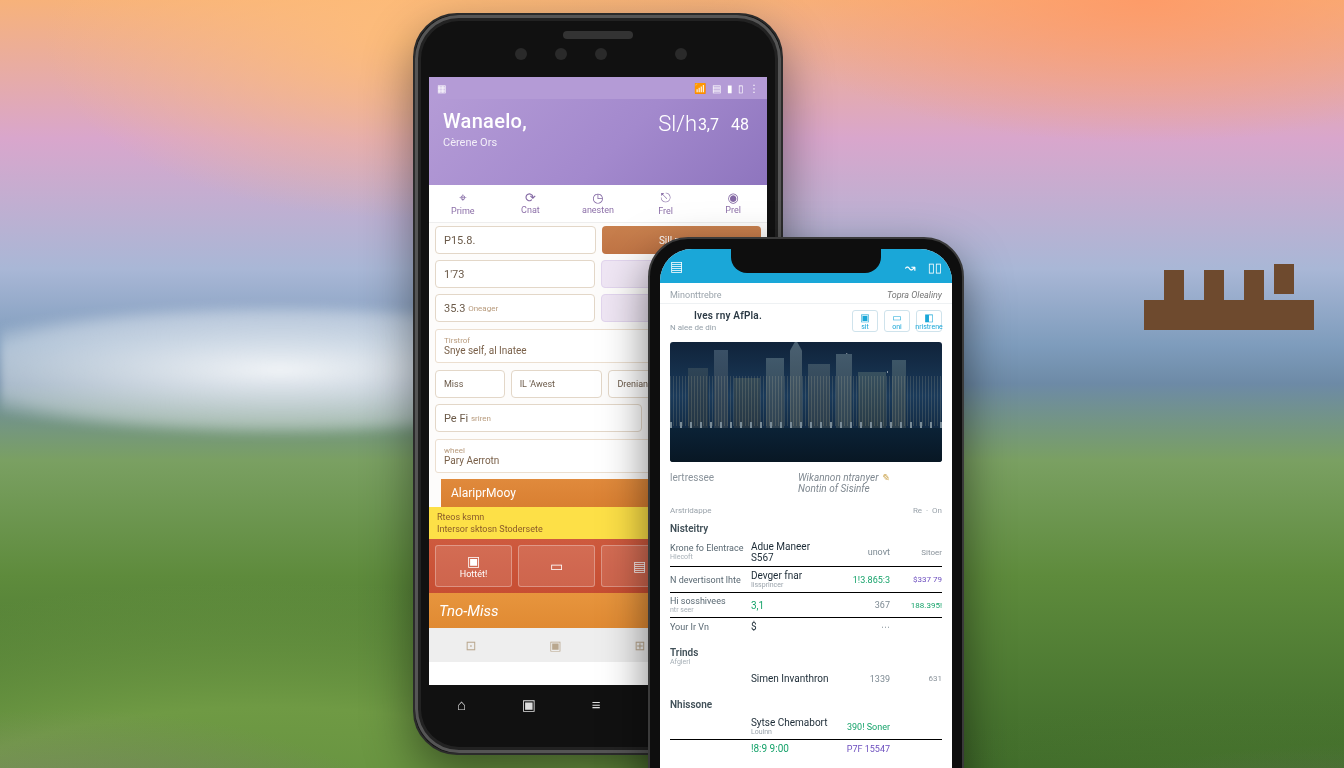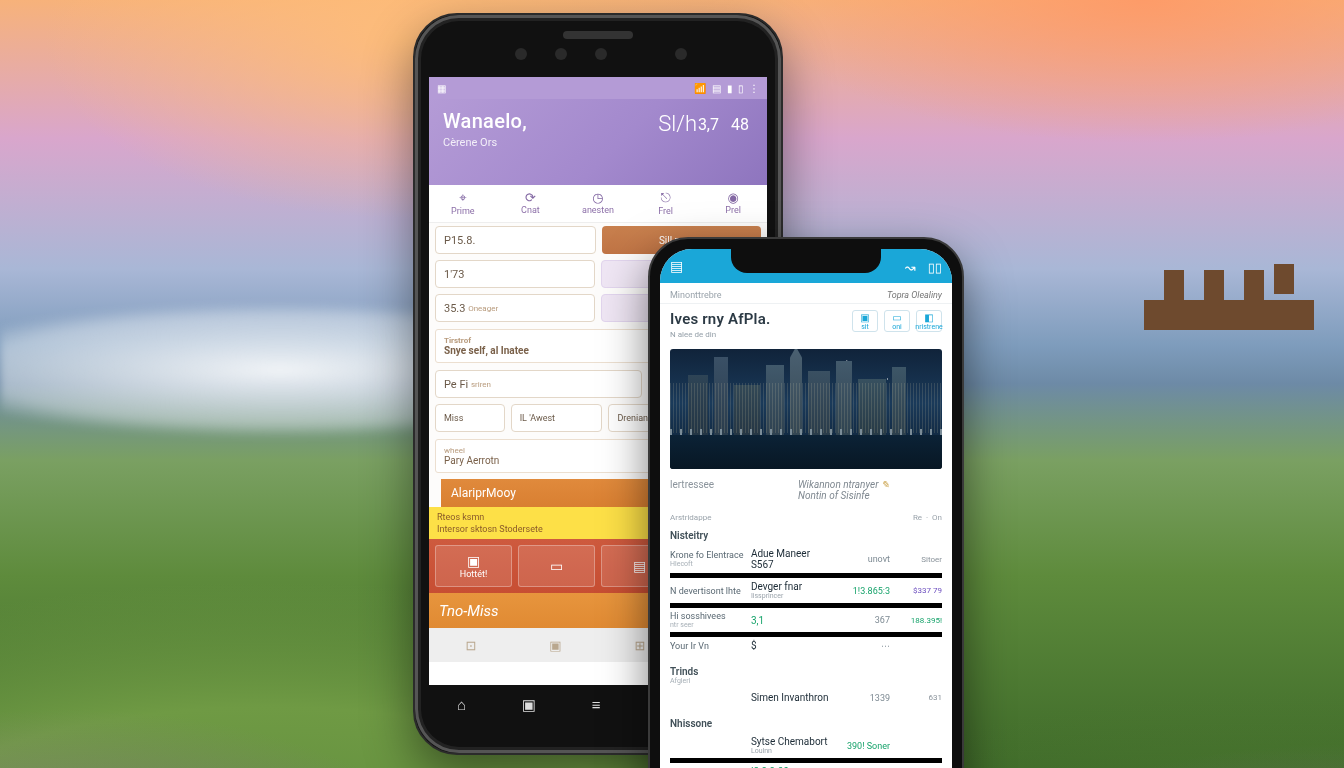--- a/index.html
+++ b/index.html
@@ -57,21 +57,21 @@
   .phoneA .tabs .tab .ico { font-size:13px; display:block; color:#8368a3;}
   .phoneA .body { background:#fdfcfb; }
   .rowPair { display:flex; gap:6px; padding:3px 6px;}
   .chip { flex:1; border:1px solid #e3d7c8; border-radius:4px; background:#fff; height:28px; display:flex; align-items:center; padding:0 8px; font-size:11px; color:#6b5a49;}
   .chip.or { background:linear-gradient(#c8804e,#c07445); color:#fff; border:none; justify-content:center; font-size:10px;}
   .chip.pv { background:#efe6f4; color:#7859a0; border-color:#e2d5ee; font-size:10px; justify-content:center;}
   .chip.gr { background:#e2ba84; color:#5b3a17; }
   .rowPair.tri .chip{ font-size:9px; }
   .card { margin:4px 6px; background:#fff; border:1px solid #ecdfd0; border-radius:3px; padding:6px 8px; font-size:10px; color:#7a614a;}
   .card .tiny{font-size:8px; color:#b89b7d; display:block;}
-  .card.dual{ display:flex; gap:6px;font-weight:bold;}
+  .card.dual{ display:flex; gap:6px;}
   .card.dual>div{flex:1;}
   .section-or { margin:6px 12px 0; background:linear-gradient(#e08a3c,#d97f31); color:#fff; padding:7px 10px; font-size:12px; display:flex; justify-content:space-between; align-items:center;}
   .darkrow { background:#fde047; padding:4px 8px; font-size:9px; color:#8a5a2a; line-height:1.35;}
   .tiles { display:flex; gap:6px; padding:6px; background:linear-gradient(#ce5a3e,#c74e33);}
   .tiles .t{ flex:1; height:42px; background:rgba(255,255,255,.12); border:1px solid rgba(255,255,255,.3); border-radius:3px; display:flex; flex-direction:column; align-items:center; justify-content:center; color:#fff; font-size:9px;}
   .tiles .t .ico{font-size:14px;}
   .footer-or { background:linear-gradient(#e7953d,#e08a33); padding:8px 10px; display:flex; justify-content:space-between; align-items:center; color:#fff;}
   .footer-or .lab{ font-size:15px; font-style:italic;}
   .footer-or .pill{ background:#fff; color:#c77021; font-size:10px; padding:4px 14px; border-radius:3px;}
   .tabbar { position:absolute; left:0; right:0; bottom:0; height:40px; background:#111; display:flex; align-items:center; justify-content:space-around; color:#ddd;}
@@ -85,21 +85,21 @@
   }
   .phoneB .screenB{ position:absolute; inset:10px; border-radius:32px; background:#fff; overflow:hidden;}
   .phoneB .notch{ position:absolute; left:50%; top:0; transform:translateX(-50%); width:150px; height:24px; background:#0e0e0e; border-radius:0 0 16px 16px;}
   .topbar { height:34px; background:#1aa7d8; display:flex; align-items:center; justify-content:space-between; padding:0 10px; color:#fff;}
   .topbar .ico{ font-size:14px; }
   .topbar .right span{ margin-left:8px; font-size:13px;}
   .crumb { padding:7px 10px 3px; font-size:9px; color:#9aa3ab; border-bottom:1px solid #eef1f3; display:flex; justify-content:space-between;}
   .crumb .r{ color:#777; font-style:italic;}
   .meta { padding:6px 10px; display:flex; gap:8px; align-items:flex-start;}
   .meta .l{ flex:1; }
-  .meta .t1{ font-size:15px; font-weight:600; color:#2c3a45; letter-spacing:.2px;}
+  .meta .t1{ font-size:10px; font-weight:600; color:#2c3a45; letter-spacing:.2px;margin-left:24px;}
   .meta .t2{ font-size:8px; color:#95a0a9; margin-top:2px;}
   .meta .pills{ display:flex; gap:6px;}
   .meta .p{ width:26px; height:22px; border:1px solid #cfe3ec; border-radius:3px; display:flex; flex-direction:column; align-items:center; justify-content:center; font-size:7px; color:#1aa7d8;}
   .meta .p .ic{font-size:10px;}
   .hero { margin:4px 10px 6px; height:120px; border-radius:3px; position:relative; overflow:hidden;
     background: linear-gradient(to bottom,#10233a 0%, #1a3a5a 45%, #0a1b2e 100%);}
   .hero .sky{ position:absolute; inset:0; background:
      radial-gradient(2px 2px at 20% 20%, #fff, transparent),
      radial-gradient(1px 1px at 65% 10%, #fff, transparent),
      radial-gradient(1px 1px at 80% 25%, #fff, transparent);}
@@ -116,21 +116,21 @@
   .b7{left:166px;width:16px;height:74px;background:linear-gradient(#435a6c,#2f4350);}
   .b8{left:188px;width:28px;height:56px;background:linear-gradient(#37505f,#273a46);}
   .b9{left:222px;width:14px;height:68px;background:linear-gradient(#3d5667,#2c3f4c);}
   .hero .lights{position:absolute;left:0;right:0;bottom:36px;height:50px;background:repeating-linear-gradient(90deg, rgba(255,230,150,.22) 0 1px, transparent 1px 3px);mix-blend-mode:screen;opacity:.6;}
   .caprow{ display:flex; gap:8px; padding:4px 10px 6px; font-size:10px; color:#8b949c;}
   .caprow .a{flex:1;}
   .caprow .b{flex:1.2; font-style:italic; color:#7f8890;}
   .caprow .pen{color:#caa24a;}
   .hdrrow{ padding:6px 10px 2px; font-size:8px; color:#9aa3ab; display:flex; justify-content:space-between;}
   .listB{ padding:2px 10px 6px;}
-  .rowB{ display:flex; align-items:center; gap:6px; padding:3px 0; border-top:5px solid #000000;}
+  .rowB{ display:flex; align-items:center; gap:6px; padding:3px 0; border-top:1px solid #000000;}
   .rowB:first-child{border-top:none;}
   .rowB .lab{ flex:1.2; font-size:9px; color:#596872;}
   .rowB .lab .s{display:block;font-size:7px;color:#a6afb6;}
   .rowB .mid{ flex:1.3; font-size:10px; color:#1c2b36;}
   .rowB .mid.green{color:#17a36b;}
   .rowB .mid .s{display:block;font-size:7px;color:#9aa3ab;}
   .rowB .r1{ width:52px; font-size:9px; color:#17a36b; text-align:right;}
   .rowB .r1.pu{color:#6d4fbf;}
   .rowB .r1.gr{color:#7d8a93;}
   .rowB .r2{ width:46px; font-size:8px; color:#8a939b; text-align:right;}
@@ -208,38 +208,38 @@
         <div class="card dual">
           <div>
             <span class="tiny">Tirstrof</span>
             <span>Snye self, al Inatee</span>
           </div>
           <div style="flex:0 0 50px; text-align:right;">
             <span class="chip gr" style="height:20px;font-size:9px;padding:0 6px;">Alton</span>
           </div>
         </div>
 
+        <div class="rowPair tri">
+          <div class="chip" style="flex:.7">
+              <span>Miss</span>
+            </div>
+          <div class="chip">
+              <span>IL 'Awest</span>
+            </div>
+          <div class="chip">
+              <span>Drenian</span>
+            </div>
+          <div class="chip gr" style="flex:.5;justify-content:center">
+              <span>Elmi</span>
+            </div>
+        </div>
+
         <div class="rowPair">
           <div class="chip"><span>Pe Fi</span>&nbsp;<span style="font-size:8px;color:#b89b7d">sriren</span></div>
           <div style="flex:.6"></div>
-        </div>
-
-        <div class="rowPair tri">
-          <div class="chip" style="flex:.7">
-              <span>Miss</span>
-            </div>
-          <div class="chip">
-              <span>IL 'Awest</span>
-            </div>
-          <div class="chip">
-              <span>Drenian</span>
-            </div>
-          <div class="chip gr" style="flex:.5;justify-content:center">
-              <span>Elmi</span>
-            </div>
         </div>
 
         <div class="card">
           <span class="tiny">wheel</span>
           <span>Pary Aerrotn</span>
         </div>
 
         <div class="section-or">
           <span>AlariprMooy</span>
           <span style="font-size:9px"><span>Blatceeors</span> &nbsp; <span>R:2513</span></span>

